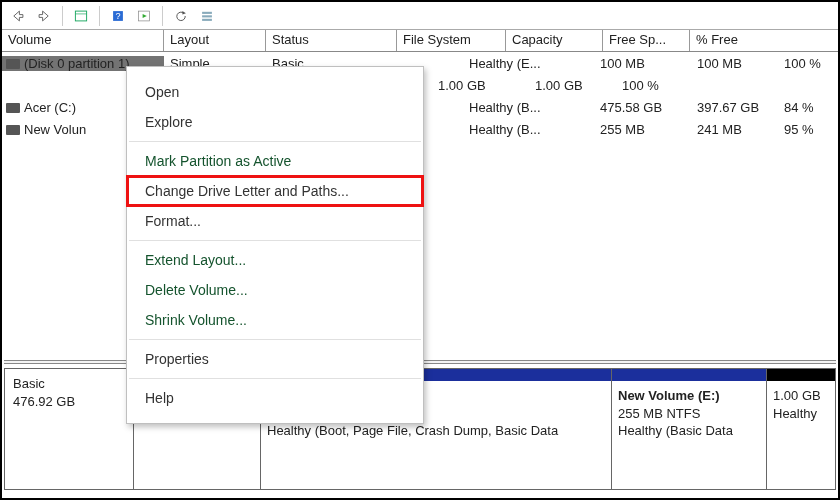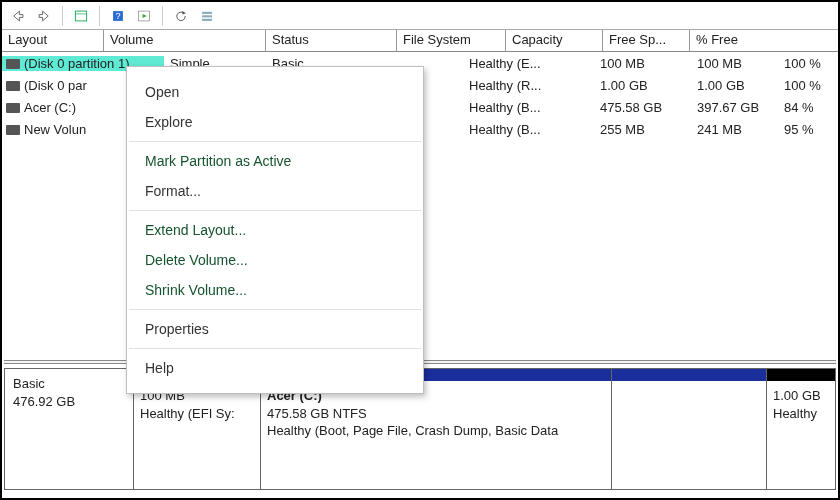--- a/index.html
+++ b/index.html
@@ -21,21 +21,21 @@
 .col-status { width:131px; }
 .col-cap    { width:97px; }
 .col-free   { width:87px; }
 .col-pct    { flex:1; border-right:none; }
 
 
 .rows { position:relative; }
 .row { display:flex; height:22px; align-items:center; }
 .cell { padding:0 6px; white-space:nowrap; overflow:hidden; font-size:13px;}
 .icon-part { width:14px; height:10px; background:#555; margin-right:4px; display:inline-block; border-radius:1px; position:relative; top:1px;}
-.row.selected .vcell { background:#5eead4; color:#fff; }
+.row.selected .vcell { background:#737373; color:#fff; }
 .vcell { width:162px; display:flex; align-items:center; padding-left:4px;}
 .row .col-layout, .row .col-type, .row .col-fs, .row .col-status, .row .col-cap, .row .col-free, .row .col-pct { }
 
 
 .split { position:absolute; left:2px; right:2px; top:358px; height:4px; border-top:1px solid #888; border-bottom:1px solid #888; background:#f4f4f4;}
 .lower { position:absolute; left:2px; right:2px; top:366px; bottom:8px; display:flex; }
 .disk-label { width:130px; border:1px solid #666; padding:6px 8px; font-size:13px; line-height:1.35;}
 .disk-label .hdr { display:flex; align-items:center; gap:6px; font-weight:bold;}
 .disk-icon { width:18px; height:12px; background:#777; border:1px solid #555; display:inline-block;}
 .parts { flex:1; display:flex; }
@@ -102,22 +102,22 @@
   <div class="tb-btn">
       <svg class="arrow-svg" viewBox="0 0 20 20">
         <rect x="3" y="4" width="14" height="3" fill="#8ab"></rect>
         <rect x="3" y="9" width="14" height="3" fill="#8ab"></rect>
         <rect x="3" y="14" width="14" height="3" fill="#8ab"></rect>
       </svg>
     </div>
 </div>
 
 <div class="table-header">
+  <div class="th col-volume">Volume</div>
   <div class="th col-layout">Layout</div>
-  <div class="th col-volume">Volume</div>
   <div class="th col-status">Status</div>
   <div class="th col-fs">File System</div>
   <div class="th col-cap">Capacity</div>
   <div class="th col-free">Free Sp...</div>
   <div class="th col-pct">% Free</div>
 </div>
 
 <div class="rows" id="rows">
     <div class="row selected">
       <div class="cell vcell">
@@ -126,24 +126,20 @@
       </div>
       <div class="cell col-layout">Simple</div>
       <div class="cell col-type">Basic</div>
       <div class="cell col-fs"></div>
       <div class="cell col-status">Healthy (E...</div>
       <div class="cell col-cap">100 MB</div>
       <div class="cell col-free">100 MB</div>
       <div class="cell col-pct">100 %</div>
     </div>
     <div class="row">
-      <div class="cell vcell">
-        <span class="icon-part"></span>
-        <span>(Disk 0 par</span>
-      </div>
       <div class="cell col-layout"></div>
       <div class="cell col-type"></div>
       <div class="cell col-fs"></div>
       <div class="cell col-status">Healthy (R...</div>
       <div class="cell col-cap">1.00 GB</div>
       <div class="cell col-free">1.00 GB</div>
       <div class="cell col-pct">100 %</div>
     </div>
     <div class="row">
       <div class="cell vcell">
@@ -192,37 +188,43 @@
       <div class="part p2">
         <div class="bar "></div>
   <div class="content">
     <div style="font-weight:bold">Acer  (C:)</div>
     <div>475.58 GB NTFS</div>
     <div>Healthy (Boot, Page File, Crash Dump, Basic Data</div>
   </div>
       </div>
       <div class="part p3">
         <div class="bar "></div>
+  <div class="content">
+    <div style="font-weight:bold">New Volume  (E:)</div>
+    <div>255 MB NTFS</div>
+    <div>Healthy (Basic Data</div>
+  </div>
       </div>
       <div class="part p4">
         <div class="bar black"></div>
   <div class="content">
 
     <div>1.00 GB</div>
     <div>Healthy</div>
   </div>
       </div>
     </div>
 </div>
 
 <div class="ctx" id="ctx">
     <div class="ctx-item">Open</div>
     <div class="ctx-item">Explore</div>
     <div class="ctx-sep"></div>
     <div class="ctx-item disabled">Mark Partition as Active</div>
+    <div class="ctx-item highlight">Change Drive Letter and Paths...</div>
     <div class="ctx-item">Format...</div>
     <div class="ctx-sep"></div>
     <div class="ctx-item disabled">Extend Layout...</div>
     <div class="ctx-item disabled">Delete Volume...</div>
     <div class="ctx-item disabled">Shrink Volume...</div>
     <div class="ctx-sep"></div>
     <div class="ctx-item">Properties</div>
     <div class="ctx-sep"></div>
     <div class="ctx-item">Help</div>
   </div>

